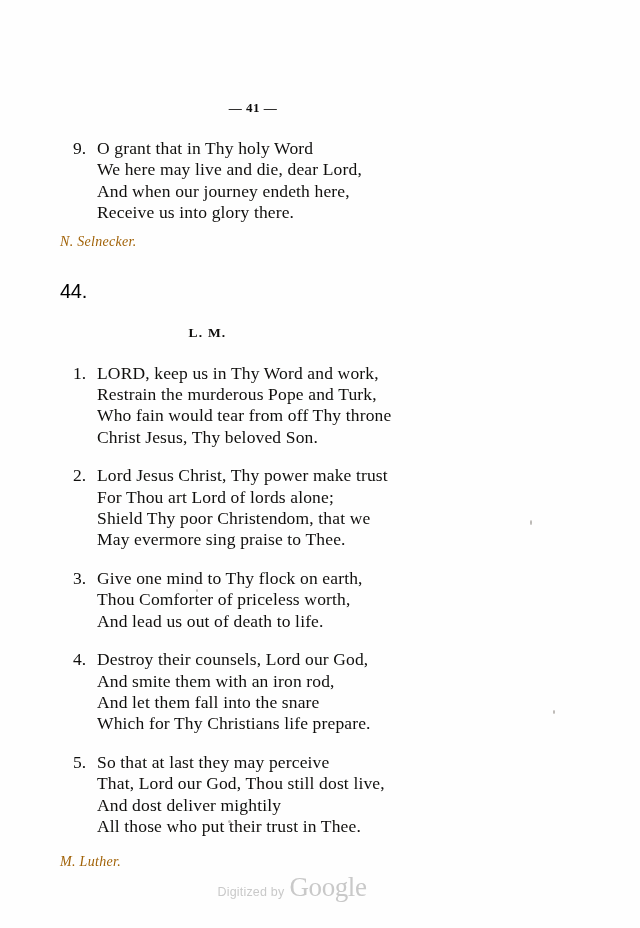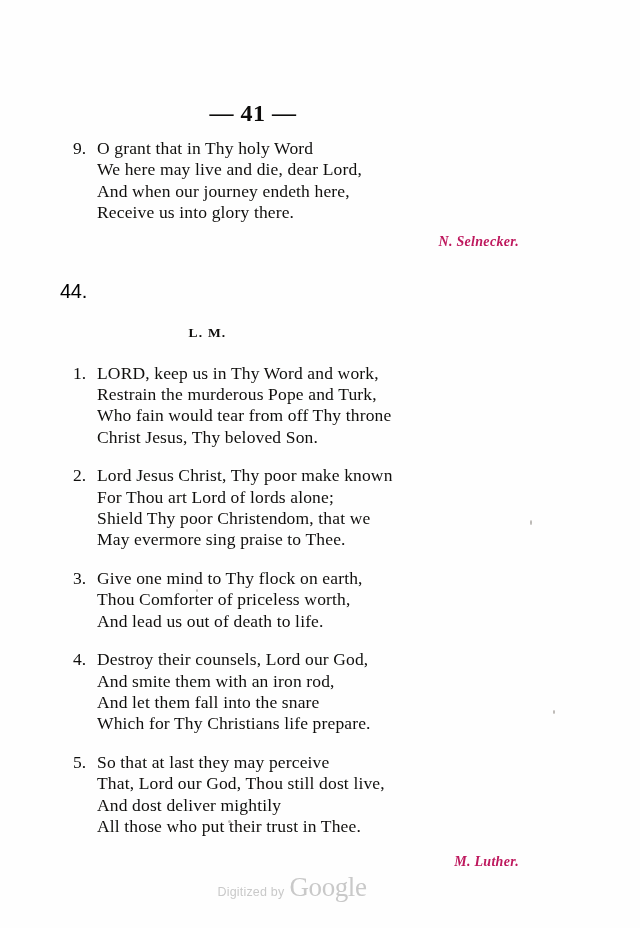--- a/index.html
+++ b/index.html
@@ -24,21 +24,21 @@
     box-sizing: border-box;
   }
 
   
   .folio {
     position: absolute;
     top: 100px;
     left: 0;
     width: 506px;
     text-align: center;
-    font-size: 24px;
+    font-size: 13px;
     font-weight: 700;
     letter-spacing: 0.5px;
     color: #0d0c0b;
   }
 
   
   .body-col {
     position: absolute;
     left: 60px;
     top: 138px;
@@ -71,27 +71,26 @@
     letter-spacing: 0.15px;
   }
 
   
   .stanza.continuation {
     margin-bottom: 8px;
   }
 
   
   .attribution {
-    text-align: right;
     font-style: italic;
-    font-weight: 700;
+    font-weight: 400;
     font-size: 14px;
     letter-spacing: 0.3px;
     padding-right: 6px;
-    color: #be185d;
+    color: #a16207;
   }
   .attribution.first {
     margin-top: 10px;
   }
   .attribution.last {
     margin-top: 3px;
   }
 
   
   .hymn-number {
@@ -179,21 +178,21 @@
         <div class="stanza-line">LORD, keep us in Thy Word and work,</div>
         <div class="stanza-line">Restrain the murderous Pope and Turk,</div>
         <div class="stanza-line">Who fain would tear from off Thy throne</div>
         <div class="stanza-line">Christ Jesus, Thy beloved Son.</div>
       </div>
     </div>
 
     <div class="stanza">
       <div class="stanza-num">2.</div>
       <div class="stanza-lines">
-        <div class="stanza-line">Lord Jesus Christ, Thy poor make known</div>
+        <div class="stanza-line">Lord Jesus Christ, Thy power make trust</div>
         <div class="stanza-line">For Thou art Lord of lords alone;</div>
         <div class="stanza-line">Shield Thy poor Christendom, that we</div>
         <div class="stanza-line">May evermore sing praise to Thee.</div>
       </div>
     </div>
 
     <div class="stanza">
       <div class="stanza-num">3.</div>
       <div class="stanza-lines">
         <div class="stanza-line">Give one mind to Thy flock on earth,</div>

